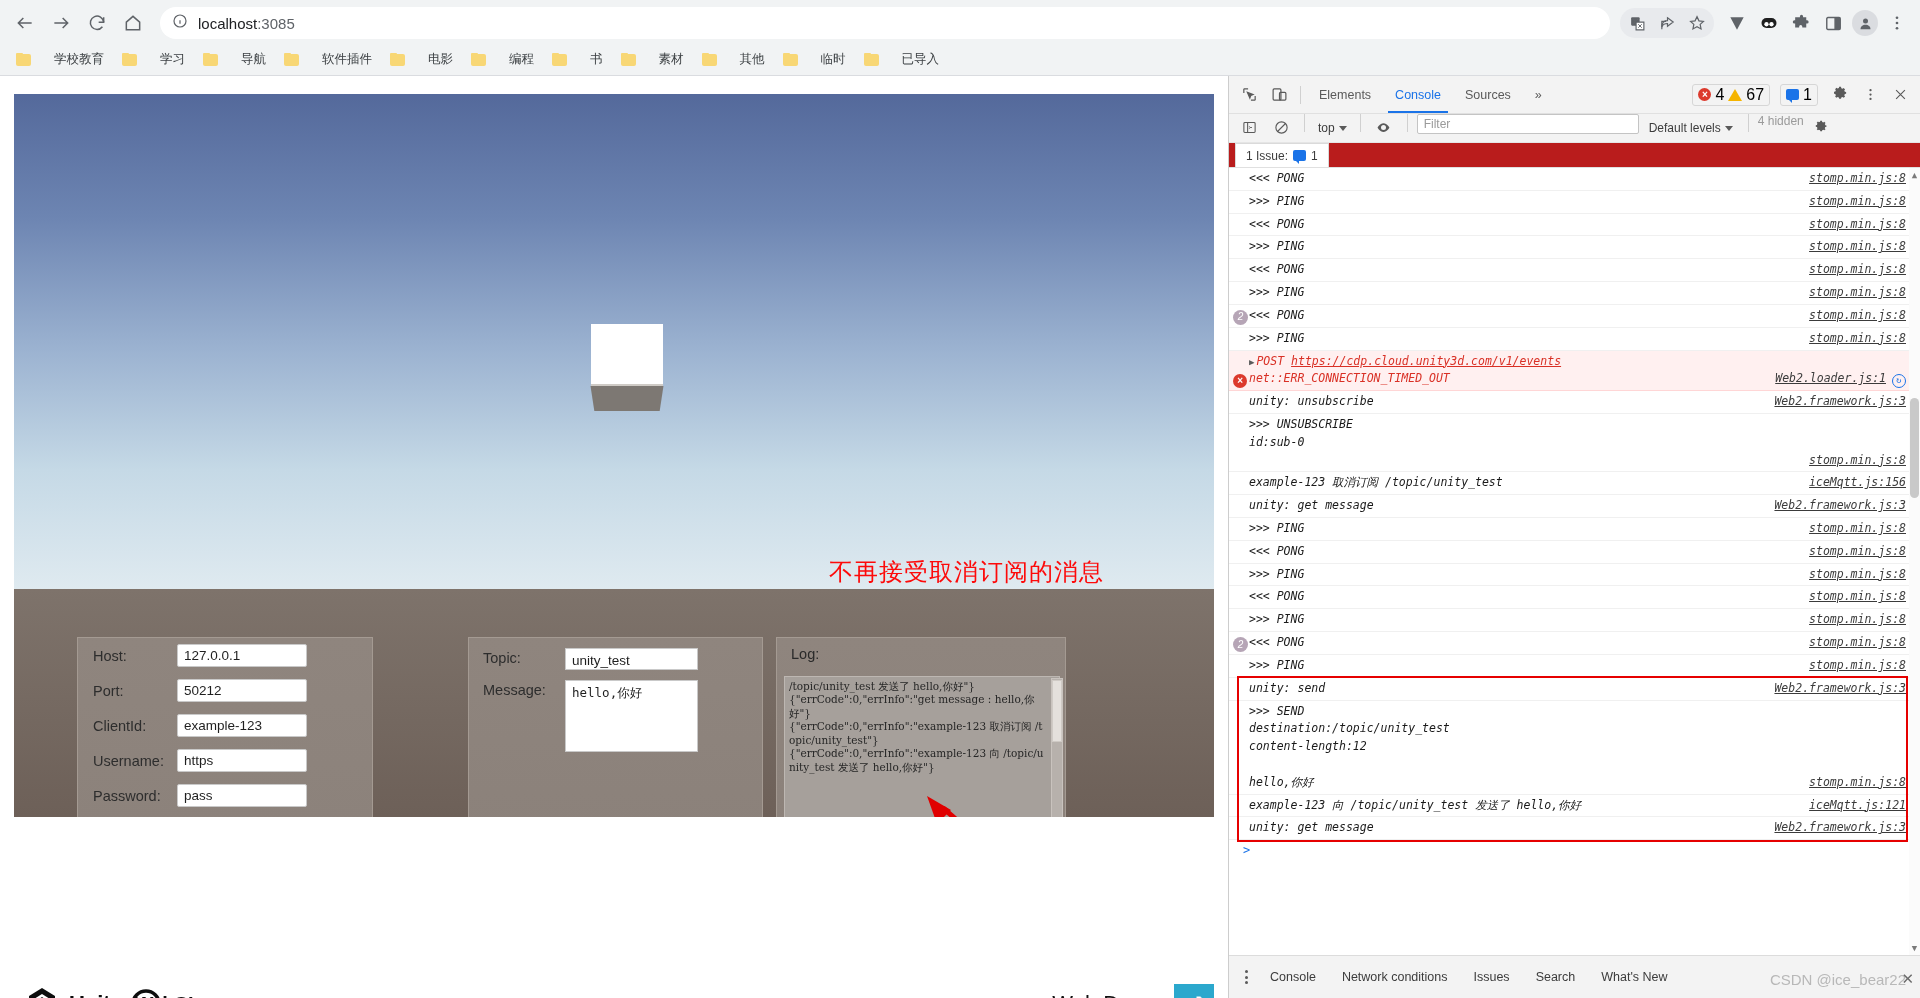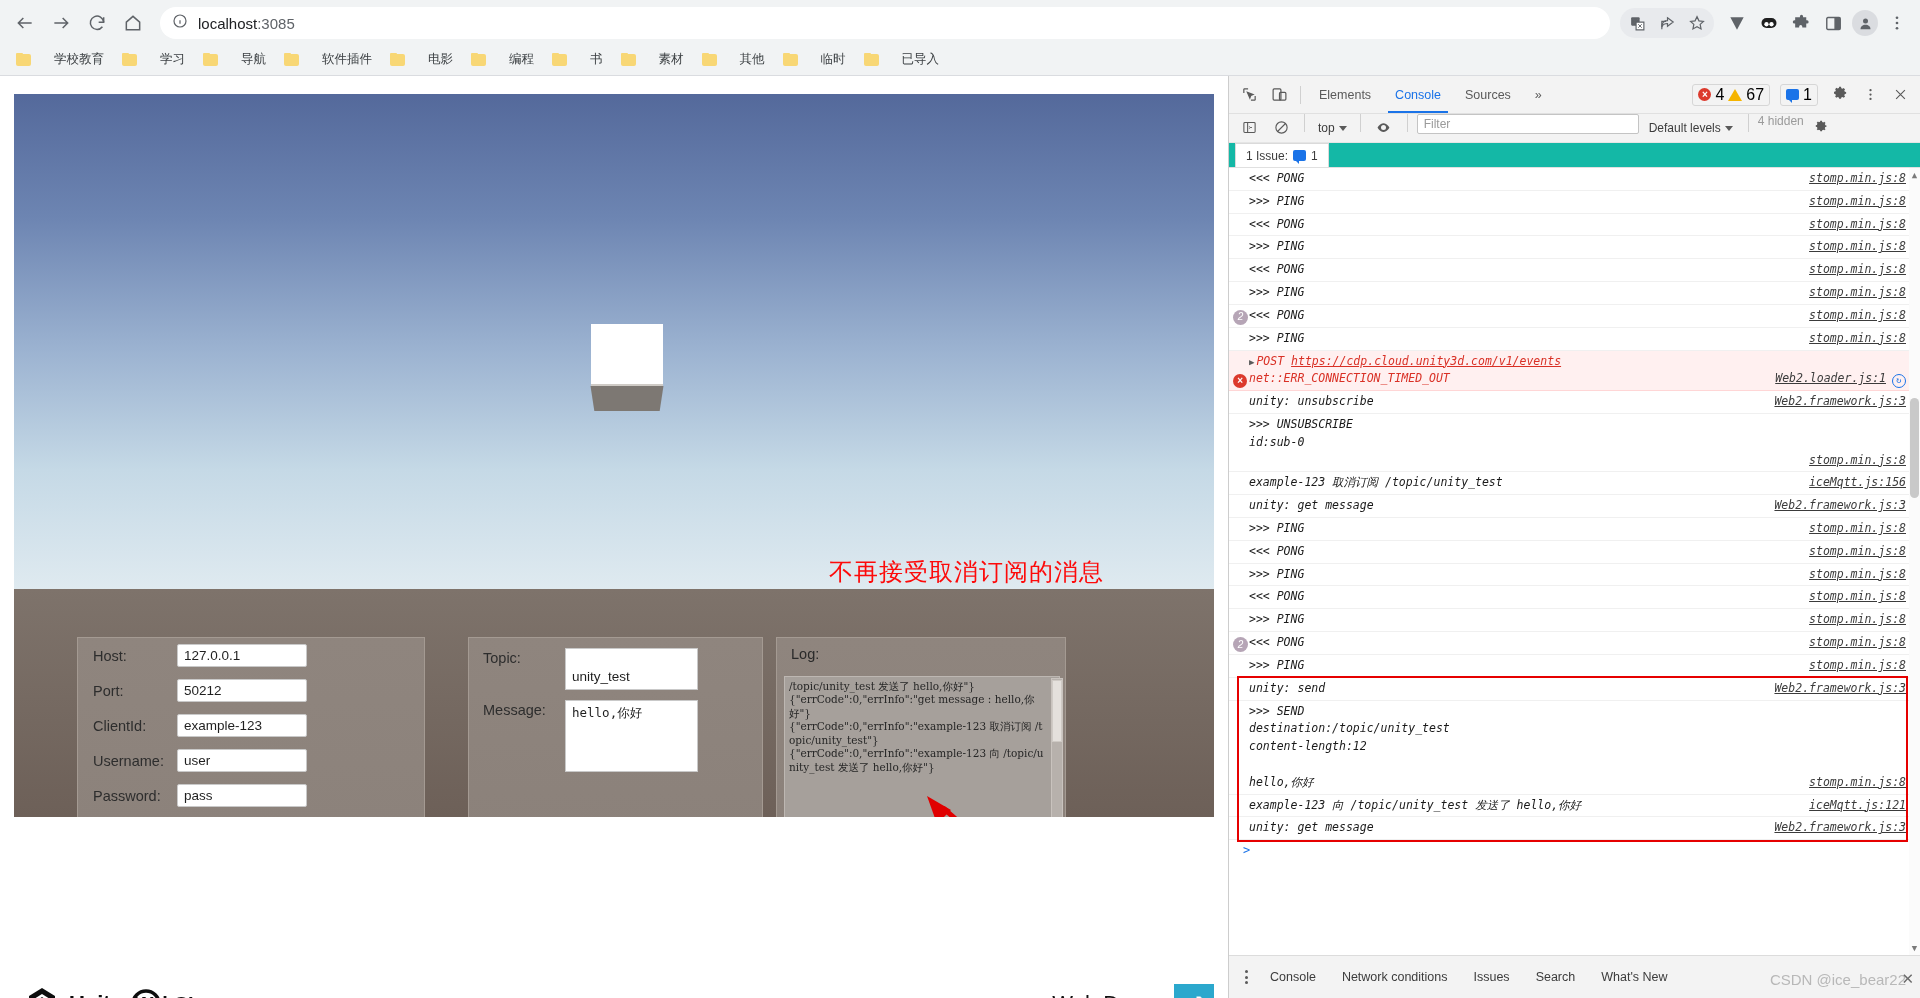--- a/index.html
+++ b/index.html
@@ -94,21 +94,21 @@
     position: absolute; left: 577px; top: 290px; width: 72px; height: 4px;
     background: #cfcbc6;
   }
   .red-annotation {
     position: absolute; left: 815px; top: 462px;
     font-size: 24px; color: #fd0a0a; font-family: "DejaVu Sans", sans-serif;
     letter-spacing: 1px; white-space: nowrap;
   }
 
   .form-box {
-    position: absolute; left: 63px; top: 543px; width: 348px; height: 252px;
+    position: absolute; left: 63px; top: 543px; width: 296px; height: 252px;
     background: linear-gradient(180deg,#8f857e 0%, #8b817a 100%);
     border: 1px solid #a49a92;
   }
   .field-row { display: flex; align-items: center; height: 35px; padding-left: 15px; }
   .field-label {
     color: #2d2d2d; font-size: 14.5px; width: 84px; flex: none;
     font-family: "Liberation Sans", sans-serif;
   }
   .field-input {
     width: 130px; height: 23px; background: #ffffff; border: 1px solid #c9c9c9;
@@ -117,21 +117,21 @@
   }
 
   .msg-box {
     position: absolute; left: 418px; top: 543px; width: 295px; height: 207px;
     background: linear-gradient(180deg,#8f857e 0%, #8b817a 100%); border: 1px solid #a49a92; margin-left: 36px;
   }
   .msg-row { display: flex; align-items: flex-start; padding: 10px 0 0 14px; }
   .msg-label { color: #2d2d2d; font-size: 14.5px; width: 82px; flex: none; padding-top: 2px; }
   .msg-input {
     width: 133px; height: 22px; background: #fff; border: 1px solid #c9c9c9;
-    font-size: 13.5px; color: #1f1f1f; padding: 20px 6px;
+    font-size: 13.5px; color: #1f1f1f; padding: 4px 6px;
   }
   .msg-area {
     width: 133px; height: 72px; background: #fff; border: 1px solid #c9c9c9;
     font-size: 12.5px; color: #1f1f1f; padding: 4px 6px;
     font-family: "DejaVu Sans Mono", monospace;
   }
 
   .log-box {
     position: absolute; left: 762px; top: 543px; width: 290px; height: 212px;
     background: linear-gradient(180deg,#8f857e 0%, #8b817a 100%); border: 1px solid #a49a92;
@@ -229,21 +229,21 @@
   .caret { width: 0; height: 0; border-left: 4px solid transparent; border-right: 4px solid transparent; border-top: 5px solid #5a5a5a; }
   .filter-input {
     flex: 1; height: 20px; background: #fff; border: 1px solid #c4c4c4; border-radius: 2px;
     font-size: 12px; color: #9a9a9a; padding: 0 6px; display: flex; align-items: center;
     max-width: 222px;
   }
   .levels { font-size: 12px; color: #3c3c3c; display: flex; align-items: center; gap: 4px; padding: 0 6px; }
   .hidden-count { font-size: 12px; color: #9a9a9a; }
 
   .issue-bar {
-    height: 25px; display: flex; align-items: center; background: #14b8a6;
+    height: 25px; display: flex; align-items: center; background: #b91c1c;
     border-bottom: 1px solid #e0e0e0; flex: none;
   }
   .issue-chip {
     height: 24px; display: flex; align-items: center; gap: 5px; padding: 0 10px;
     background: #fff; border: 1px solid #dadada; border-bottom: none;
     font-size: 12px; color: #3c3c3c; margin-left: 6px;
   }
 
   .console-body {
     flex: 1; overflow: hidden; position: relative; background: #fff;
@@ -476,21 +476,21 @@
             <div class="field-row">
               <span class="field-label">Port:</span>
               <span class="field-input">50212</span>
             </div>
             <div class="field-row">
               <span class="field-label">ClientId:</span>
               <span class="field-input">example-123</span>
             </div>
             <div class="field-row">
               <span class="field-label">Username:</span>
-              <span class="field-input">user</span>
+              <span class="field-input">https</span>
             </div>
             <div class="field-row">
               <span class="field-label">Password:</span>
               <span class="field-input">pass</span>
             </div>
             <div class="field-row">
               
               
             </div>
           </div>

